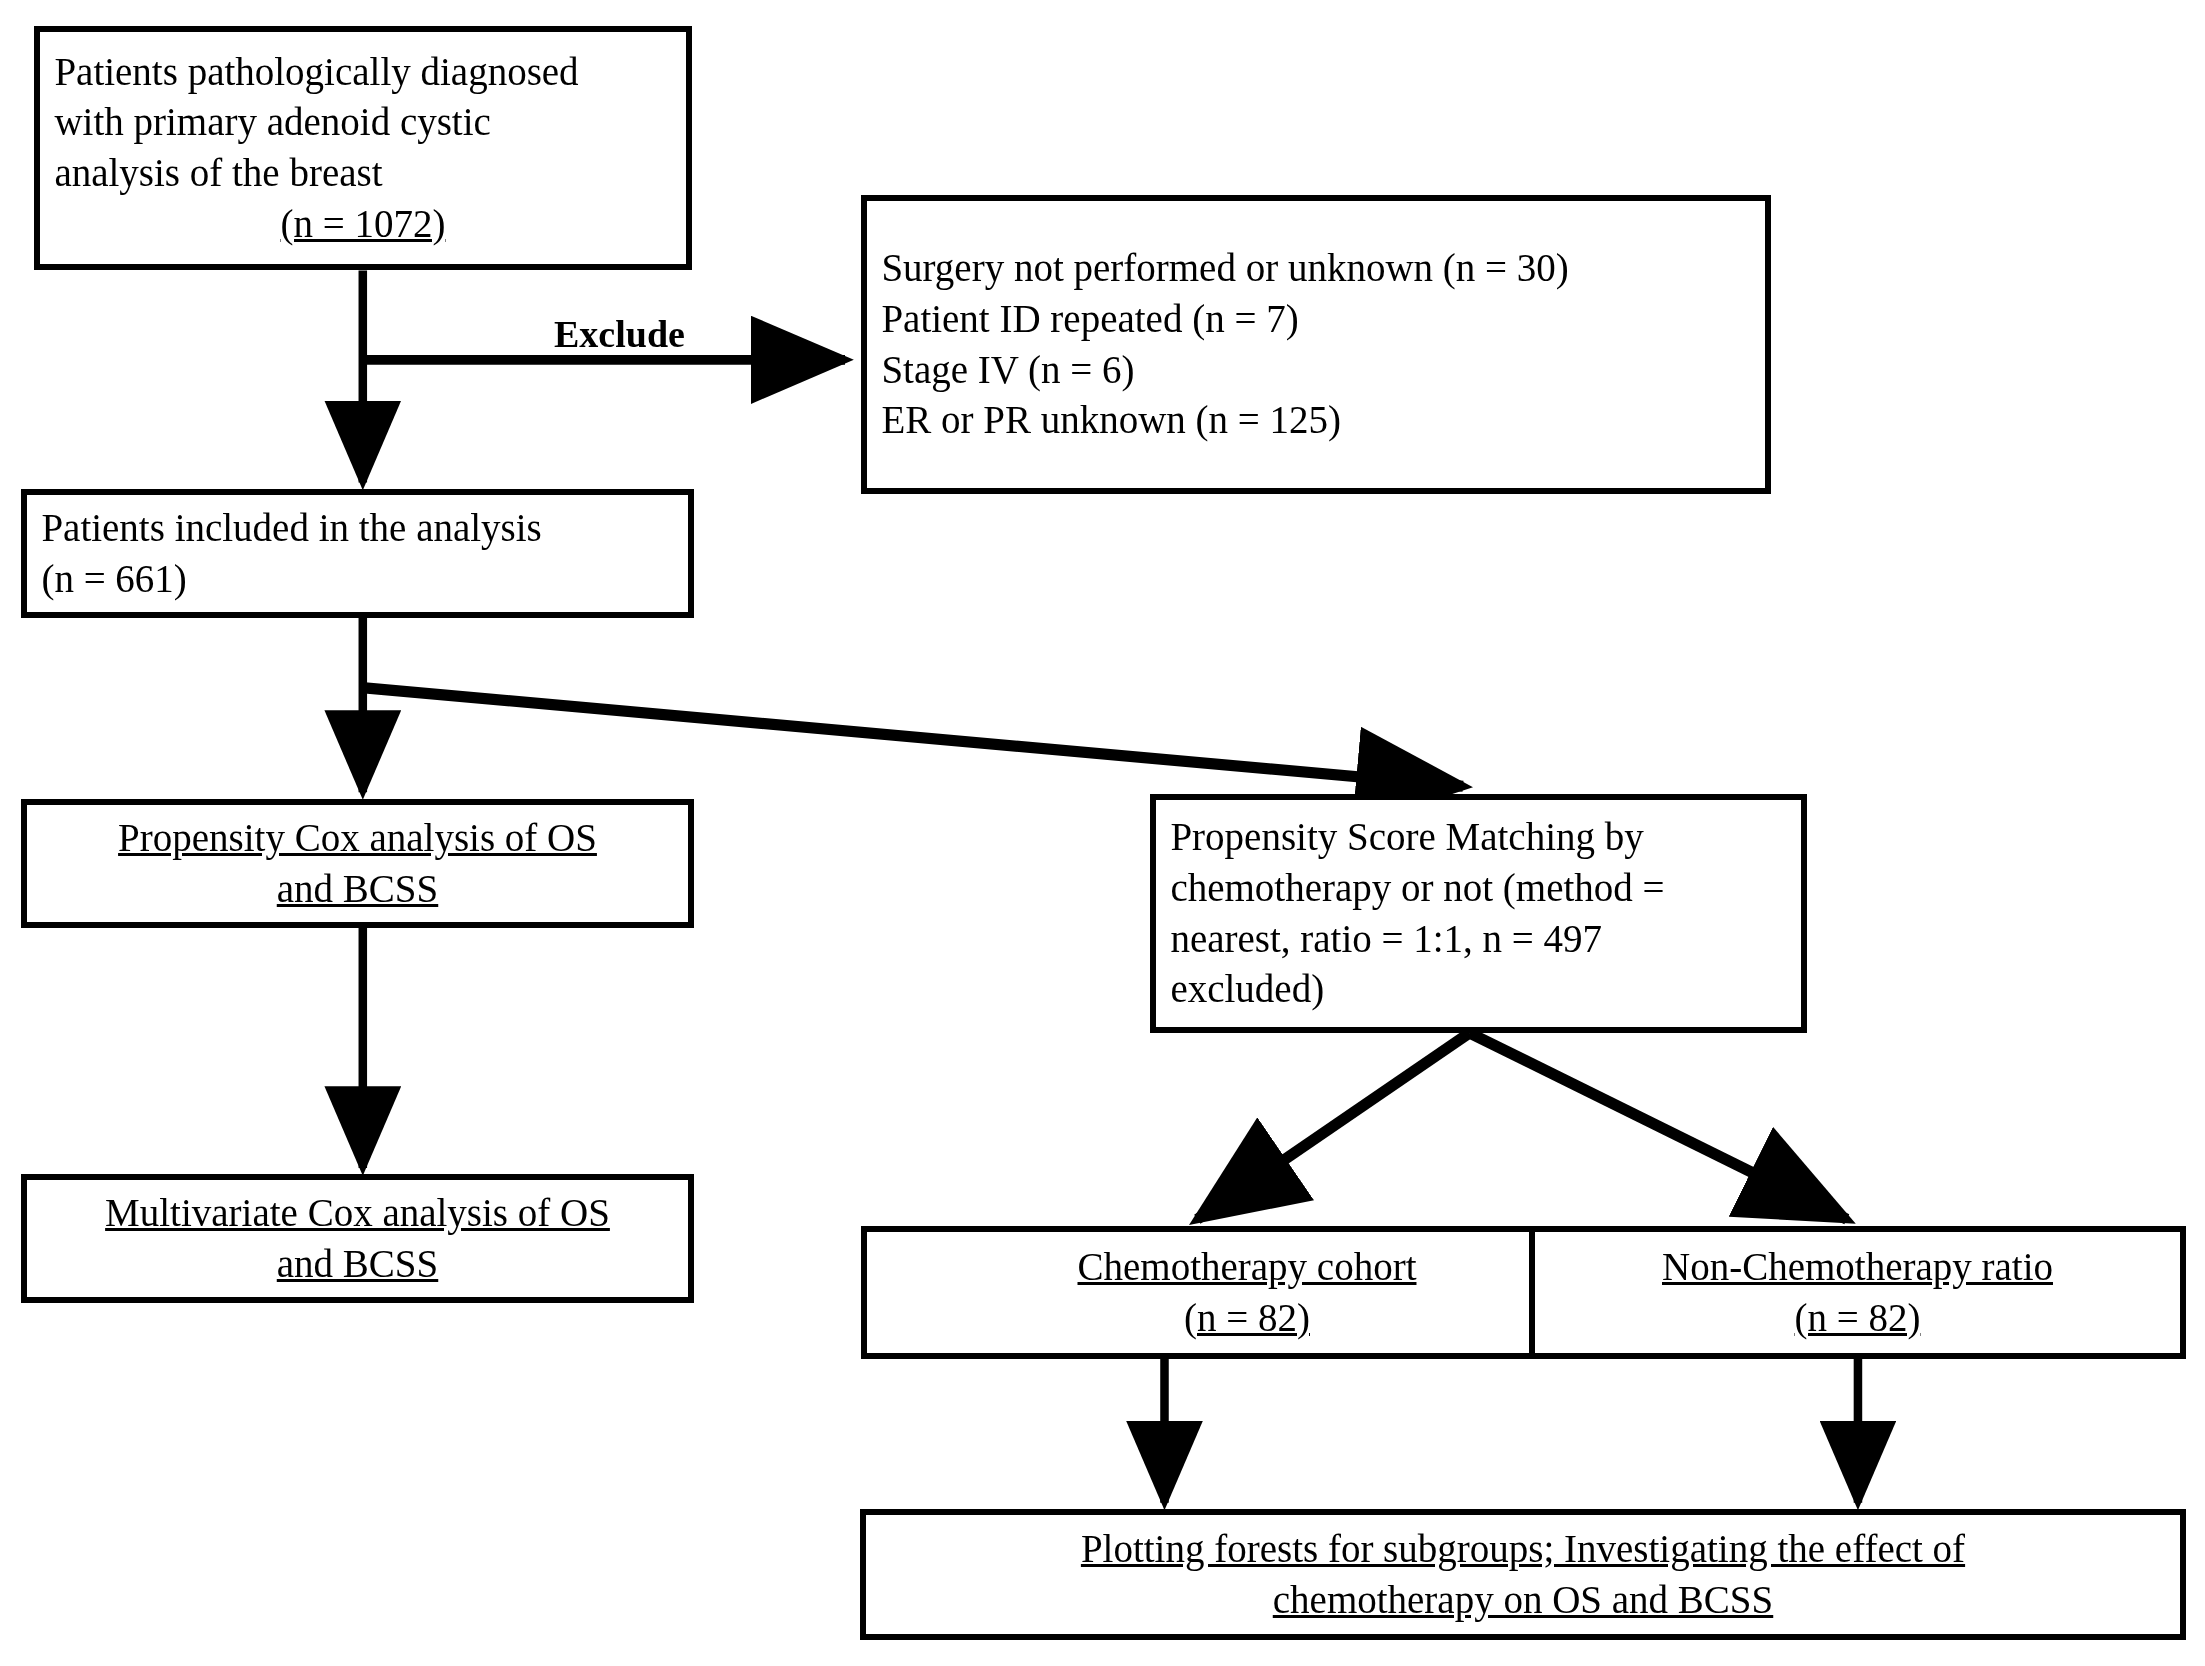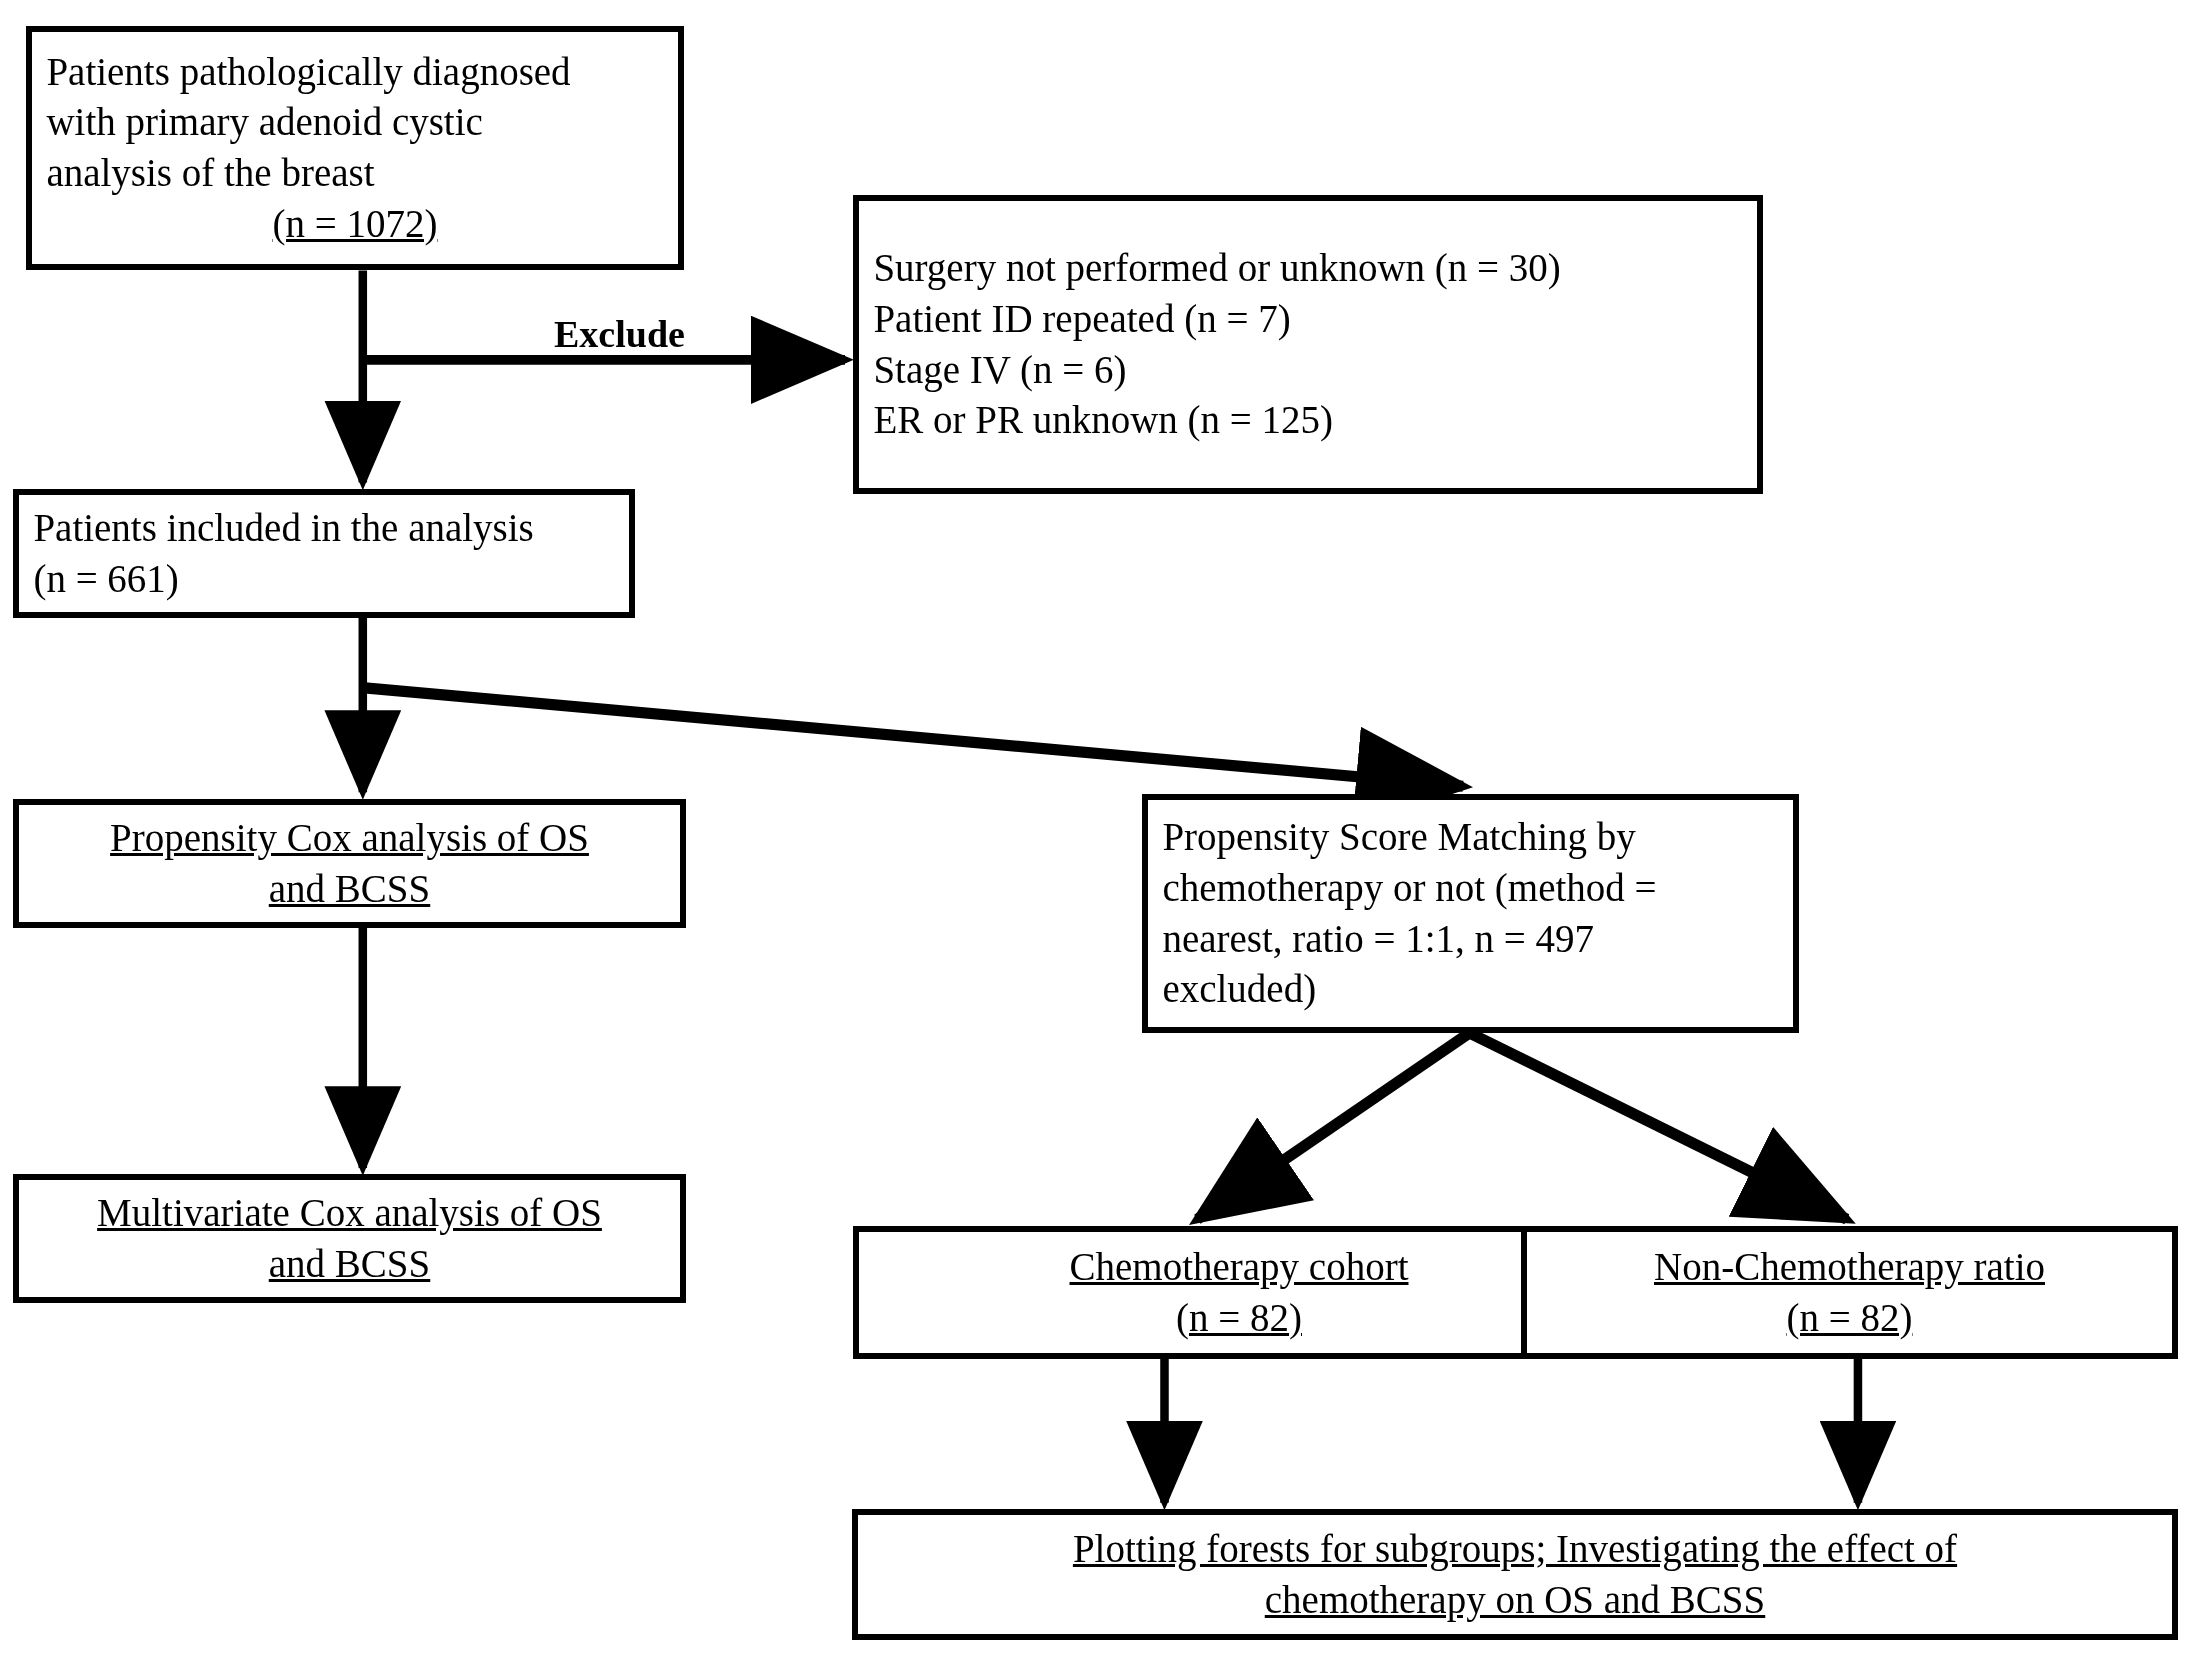--- a/index.html
+++ b/index.html
@@ -1,30 +1,30 @@
 <!DOCTYPE html>
 <html style="font-size:10.5px"><head>
 <meta charset="utf-8">
 <style>
   html,body{margin:0;padding:0;background:#ffffff;}
   body{font-family:"Liberation Serif","DejaVu Serif",serif;color:#000000;}
   #canvas{position:relative;width:2205px;height:1667px;background:#fff;overflow:hidden;}
   .node{position:absolute;border:6.6px solid #000;background:#fff;box-sizing:border-box;
-        display:flex;flex-direction:column;justify-content:center;}
+        display:flex;flex-direction:column;justify-content:center;margin-left:8px;}
   .node .line{display:block;padding:0 14.4px;line-height:1.30;font-size:39px;}
   .just{text-align:justify;text-align-last:left;}
   .ctr{text-align:center;text-decoration:underline;}
   .lft{text-align:left;}
   .exclabel{position:absolute;font-weight:bold;font-size:38px;line-height:1;}
   svg.links{position:absolute;left:0;top:0;width:2205px;height:1667px;overflow:visible;}
 
   
   #box-diagnosed   {left:26px;  top:26px;   width:658px; height:244px;}
   #box-excluded    {left:853px;top:195px;  width:910px; height:299px;}
-  #box-included    {left:13px;  top:489px;  width:622px; height:129px;}
+  #box-included    {left:13px;  top:489px;  width:673px; height:129px;}
   #box-univariate  {left:13px;  top:799px; width:673px; height:129px;}
   #box-multivariate{left:13px;  top:1174px; width:673px; height:129px;}
   #box-psm         {left:1142px;top:794px; width:657px; height:239px;}
   #box-chemo       {left:853px;top:1226px; width:744px;  height:133px;padding-left:28px;}
   #box-nonchemo    {left:1521px;top:1226px; width:657px; height:133px;}
   #box-forest      {left:852px;top:1509px; width:1326px; height:131px;}
 
   #label-exclude{left:554px; top:315px;}
 </style>
 </head>

